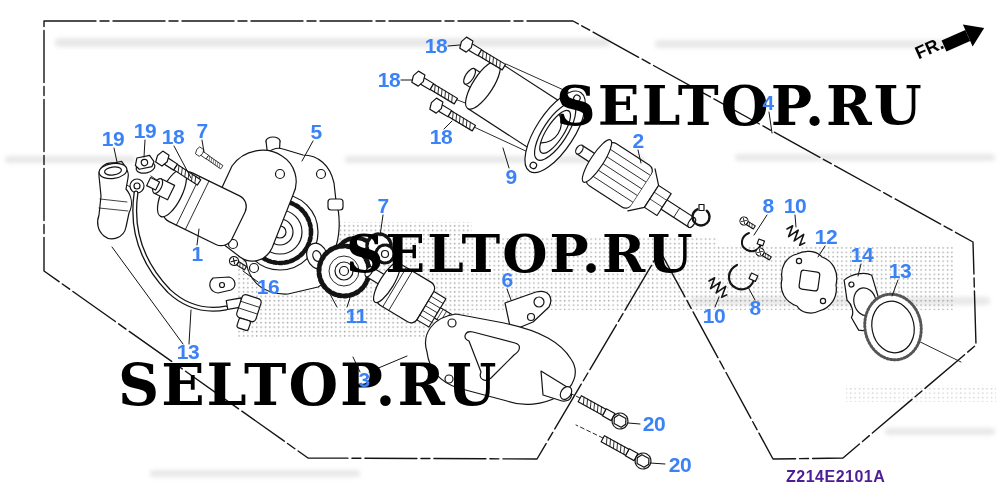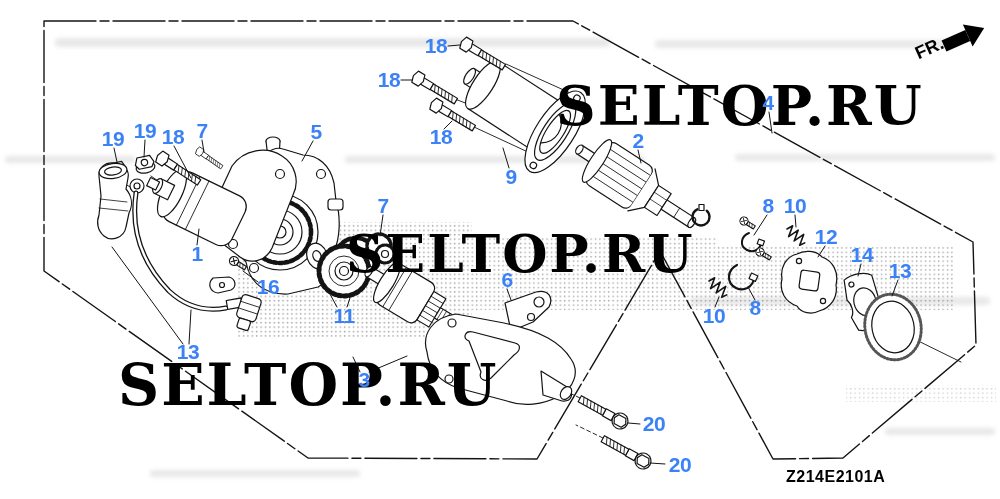--- a/index.html
+++ b/index.html
@@ -4,21 +4,21 @@
 <style>
   html,body{margin:0;padding:0;background:#fff;}
   .stage{position:relative;width:1000px;height:499px;background:#fff;overflow:hidden;
          font-family:"Liberation Sans",sans-serif;}
   .stage svg{position:absolute;left:0;top:0;}
   .nz{position:absolute;background:rgba(150,150,150,.22);filter:blur(2px);border-radius:4px;}
   .wm{position:absolute;font-family:"DejaVu Serif",serif;font-weight:700;color:#000000;
       letter-spacing:2px;white-space:nowrap;z-index:5;line-height:1;}
   .callout{position:absolute;transform:translate(-50%,-50%);font-size:21px;font-weight:600;
       color:#3b82f6;z-index:8;letter-spacing:-.5px;}
-  .code{position:absolute;left:786px;top:468px;font-size:16px;font-weight:600;color:#000000;z-index:8;
+  .code{position:absolute;left:786px;top:468px;font-size:16px;font-weight:600;color:#4c1d95;z-index:8;
       letter-spacing:.5px;}
   .fr{position:absolute;left:915px;top:38px;font-size:18px;font-weight:800;color:#000;
       transform:rotate(-24deg);z-index:8;}
   .callout-layer{position:absolute;inset:0;z-index:8;}
 </style>
 </head>
 <body>
 
 <div class="stage">
 
@@ -302,21 +302,21 @@
       <div class="callout" style="left: 768px; top: 103px;">4</div>
       <div class="callout" style="left: 768px; top: 206px;">8</div>
       <div class="callout" style="left: 795px; top: 206px;">10</div>
       <div class="callout" style="left: 826px; top: 237px;">12</div>
       <div class="callout" style="left: 862px; top: 255px;">14</div>
       <div class="callout" style="left: 900px; top: 271px;">13</div>
       <div class="callout" style="left: 383px; top: 206px;">7</div>
       <div class="callout" style="left: 507px; top: 280px;">6</div>
       <div class="callout" style="left: 197px; top: 254px;">1</div>
       <div class="callout" style="left: 268px; top: 287px; text-align: center;">16</div>
-      <div class="callout" style="left: 344px; top: 316px;">11</div>
+      <div class="callout" style="left: 356px; top: 316px;">11</div>
       <div class="callout" style="left: 188px; top: 352px;">13</div>
       <div class="callout" style="left: 364px; top: 380px;">3</div>
       <div class="callout" style="left: 714px; top: 316px;">10</div>
       <div class="callout" style="left: 755px; top: 308px;">8</div>
       <div class="callout" style="left: 654px; top: 424px;">20</div>
       <div class="callout" style="left: 680px; top: 465px;">20</div>
     </div>
 </div>
 
 </body></html>

